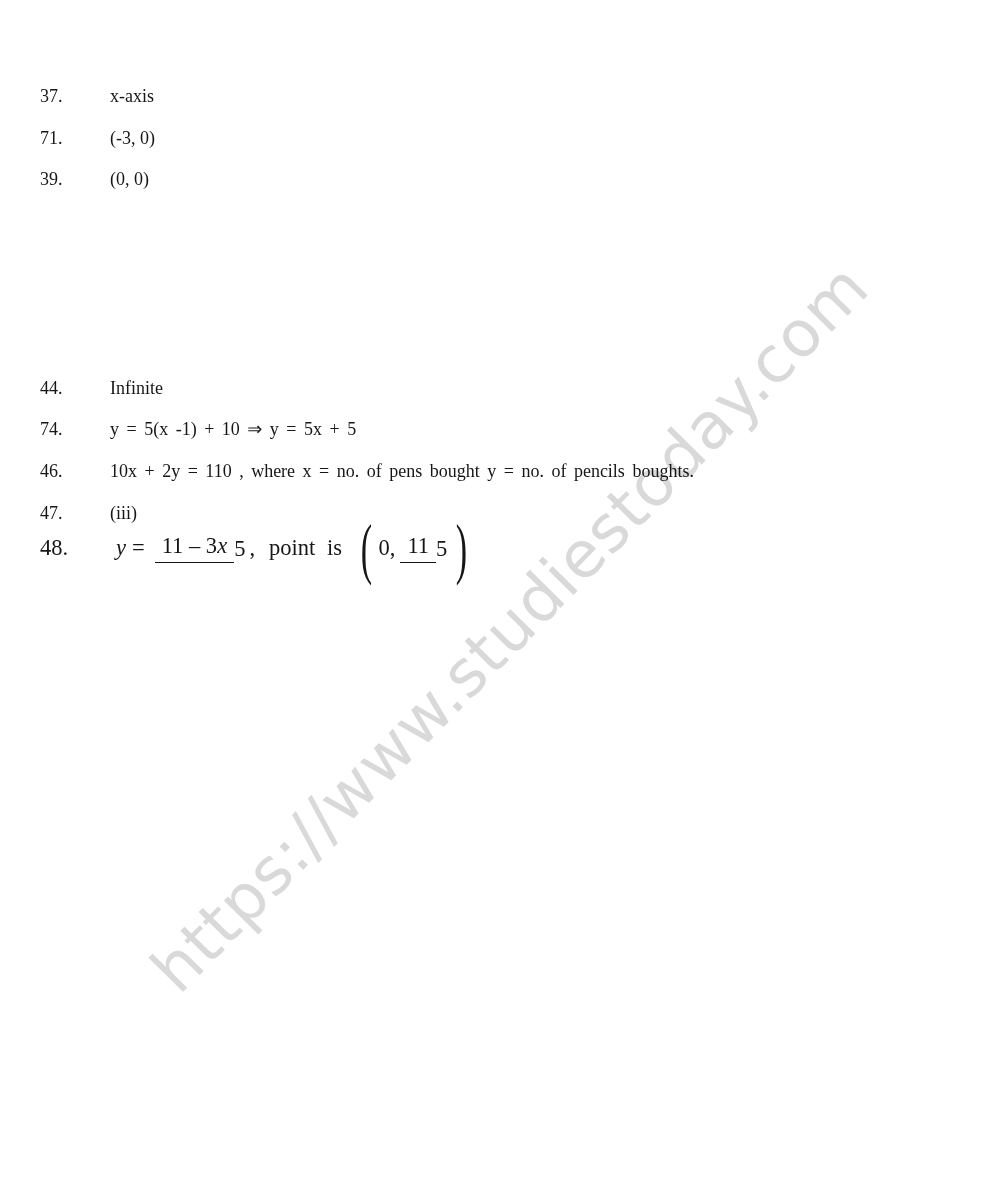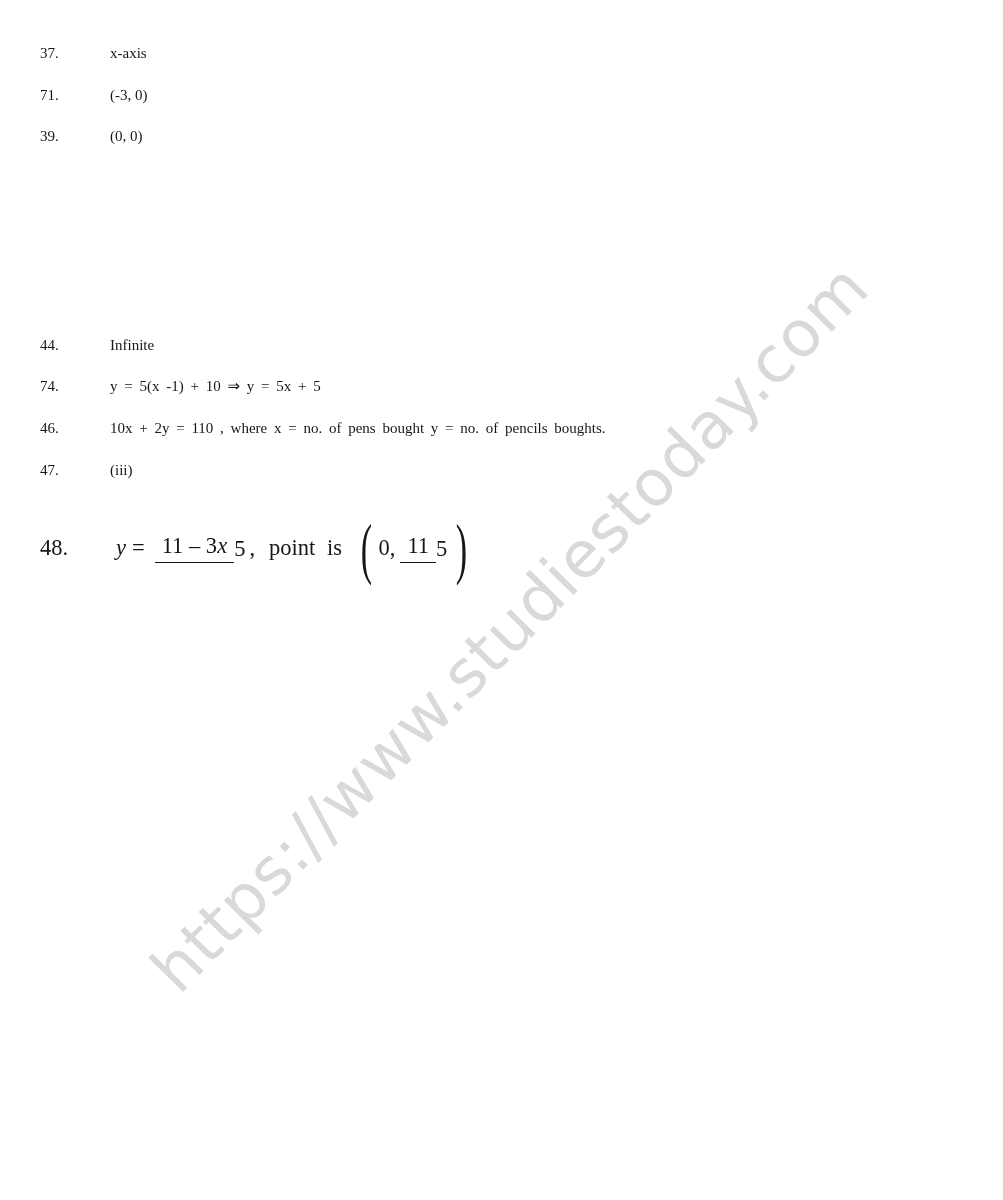--- a/index.html
+++ b/index.html
@@ -24,23 +24,24 @@
     color: #d9d9d9;
     white-space: nowrap;
     z-index: 0;
     user-select: none;
   }
   .row {
     position: absolute;
     left: 40px;
     right: 20px;
     z-index: 1;
-    font-size: 15px;
+    font-size: 18px;
     line-height: 1.15;
     white-space: nowrap;
+    margin-top: 41px;
   }
   .row .num {
     display: inline-block;
     width: 70px;
   }
   .row.wide { word-spacing: 3px; }
   .row48 {
     position: absolute;
     left: 40px;
     top: 508px;

